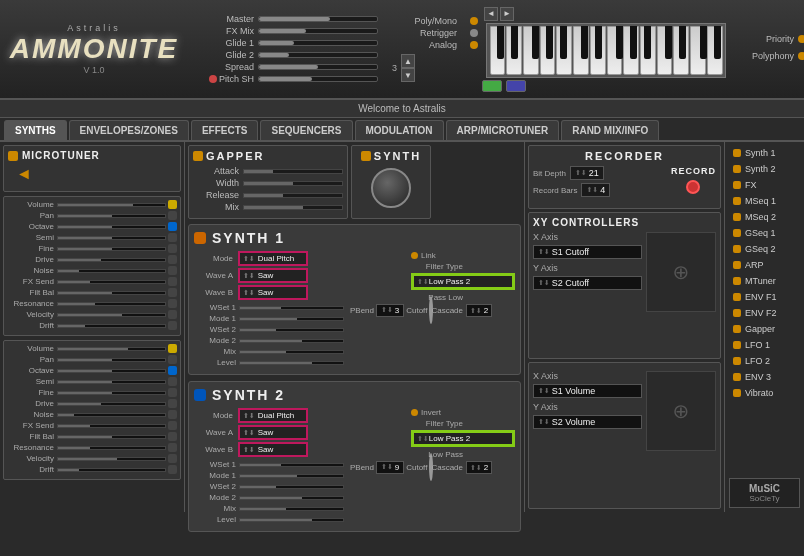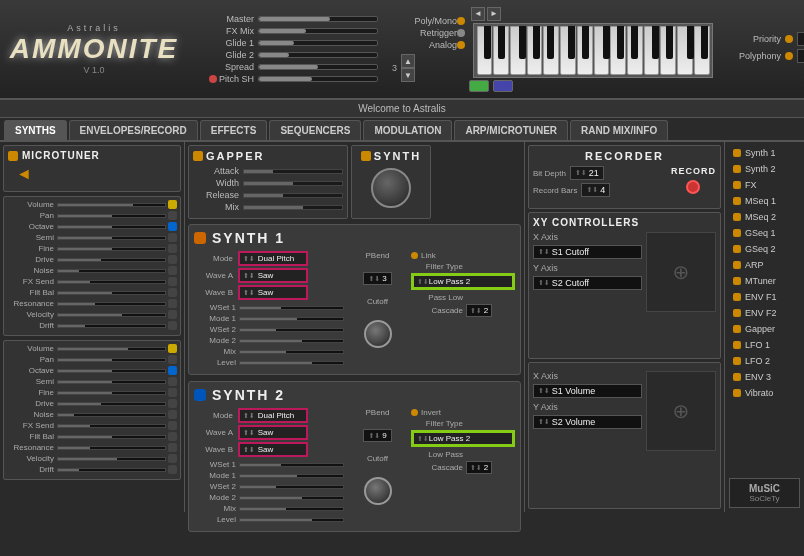--- a/index.html
+++ b/index.html
@@ -70,21 +70,21 @@
       background: #888;
       border-radius: 2px;
     }
     .midi-section {
       width: 200px;
       padding: 4px;
     }
     .midi-row {
       display: flex;
       align-items: center;
-      gap: 0;
+      gap: 13px;
       margin-bottom: 2px;
     }
     .midi-label {
       font-size: 9px;
       color: #bbb;
       width: 65px;
       text-align: right;
     }
     .dot {
       width: 8px;
@@ -336,23 +336,23 @@
       align-items: center;
       min-width: 70px;
     }
     .sy-arr {
       color: #777;
       font-size: 7px;
       margin-right: 3px;
     }
     .sy-pbend {
       display: flex;
-      flex-direction: column;
-      align-items: center;
-      gap: 12px;
+      flex-direction: row;
+      align-items: center;
+      gap: 2px;
       width: 55px;
     }
     .sy-pb-lbl { font-size: 8px; color: #aaa; }
     .sy-pb-val {
       background: #111;
       border: 1px solid #555;
       color: #eee;
       font-size: 8px;
       padding: 1px 4px;
       display: flex;
@@ -659,21 +659,21 @@
   </div>
 
 </div>
 
 <div class="welcome-bar">
   <span>Welcome to Astralis</span>
 </div>
 
 <div class="nav-tabs">
   <div class="nav-tab active">SYNTHS</div>
-  <div class="nav-tab">ENVELOPES/RECORD</div>
+  <div class="nav-tab">ENVELOPES/ZONES</div>
   <div class="nav-tab">EFFECTS</div>
   <div class="nav-tab">SEQUENCERS</div>
   <div class="nav-tab">MODULATION</div>
   <div class="nav-tab">ARP/MICROTUNER</div>
   <div class="nav-tab">RAND MIX/INFO</div>
 </div>
 
 <div style="display:flex; height:370px;">
 
   <div style="width:185px; background:#2a2a2a; border-right:1px solid #555; padding:3px;">

